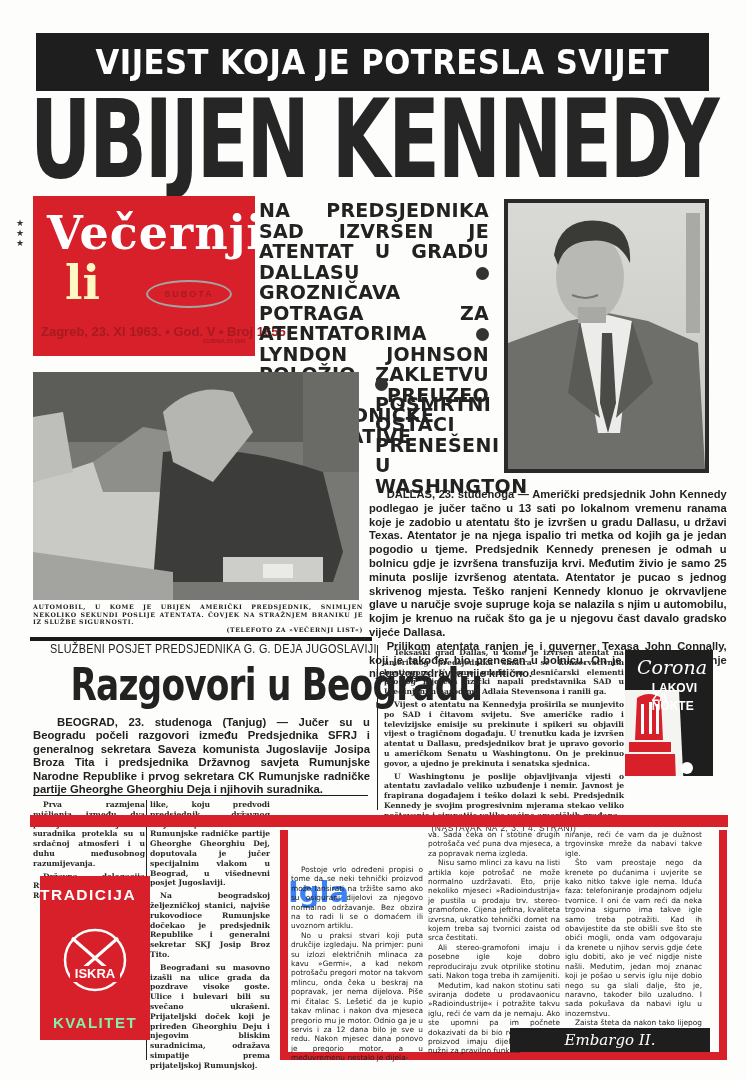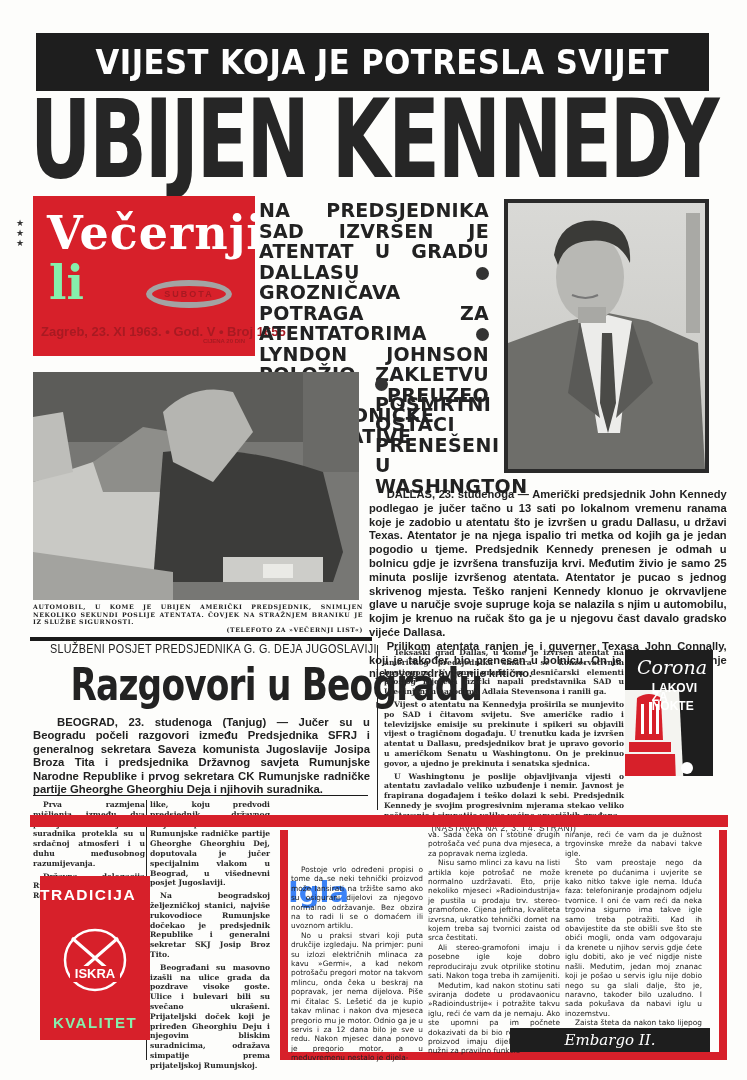--- a/index.html
+++ b/index.html
@@ -20,23 +20,23 @@
     font-size: 108px; line-height: 100px; letter-spacing: -3px;
     transform: scaleX(0.70); transform-origin: center top; white-space: nowrap; width: 980px; left: -117px; }
 
   
   #stars { left: 10px; top: 218px; width: 14px; font-size: 9px; line-height: 9px; color: #333; text-align: center; }
 
   
   #masthead { left: 33px; top: 196px; width: 222px; height: 160px; background: #d7202a; }
   #mast-title1 { left: 14px; top: 10px; font-family: "DejaVu Serif", serif; font-weight: bold;
     color: #fff; font-size: 46px; letter-spacing: 1px; }
-  #mast-title2 { left: 16px; top: 60px; font-family: "DejaVu Serif", serif; font-weight: bold;
-    color: #86efac; font-size: 46px; }
-  #mast-day { left: 113px; top: 84px; width: 86px; height: 28px; border: 6px solid #a3a3a3;
+  #mast-title2 { left: 32px; top: 60px; font-family: "DejaVu Serif", serif; font-weight: bold;
+    color: #fef9c3; font-size: 46px; }
+  #mast-day { left: 113px; top: 84px; width: 86px; height: 28px; border: 2px solid #a3a3a3;
     border-radius: 50%; color: #a81a22; font-size: 9px; font-weight: bold; letter-spacing: 2px;
     display: flex; align-items: center; justify-content: center; }
   #mast-date { left: 8px; top: 128px; color: #a81a22; font-size: 13px; font-weight: bold; white-space: nowrap; }
   #mast-price { right: 10px; top: 142px; color: #a81a22; font-size: 6px; font-weight: bold; white-space: nowrap; }
 
   
   #subhead { left: 259px; top: 200px; width: 230px; font-family: "DejaVu Sans", sans-serif;
     font-weight: bold; color: #222; font-size: 19px; line-height: 20.5px; text-align: justify;
     letter-spacing: 0.3px; }
   #subhead2 { left: 375px; top: 373px; width: 118px; font-family: "DejaVu Sans", sans-serif;

